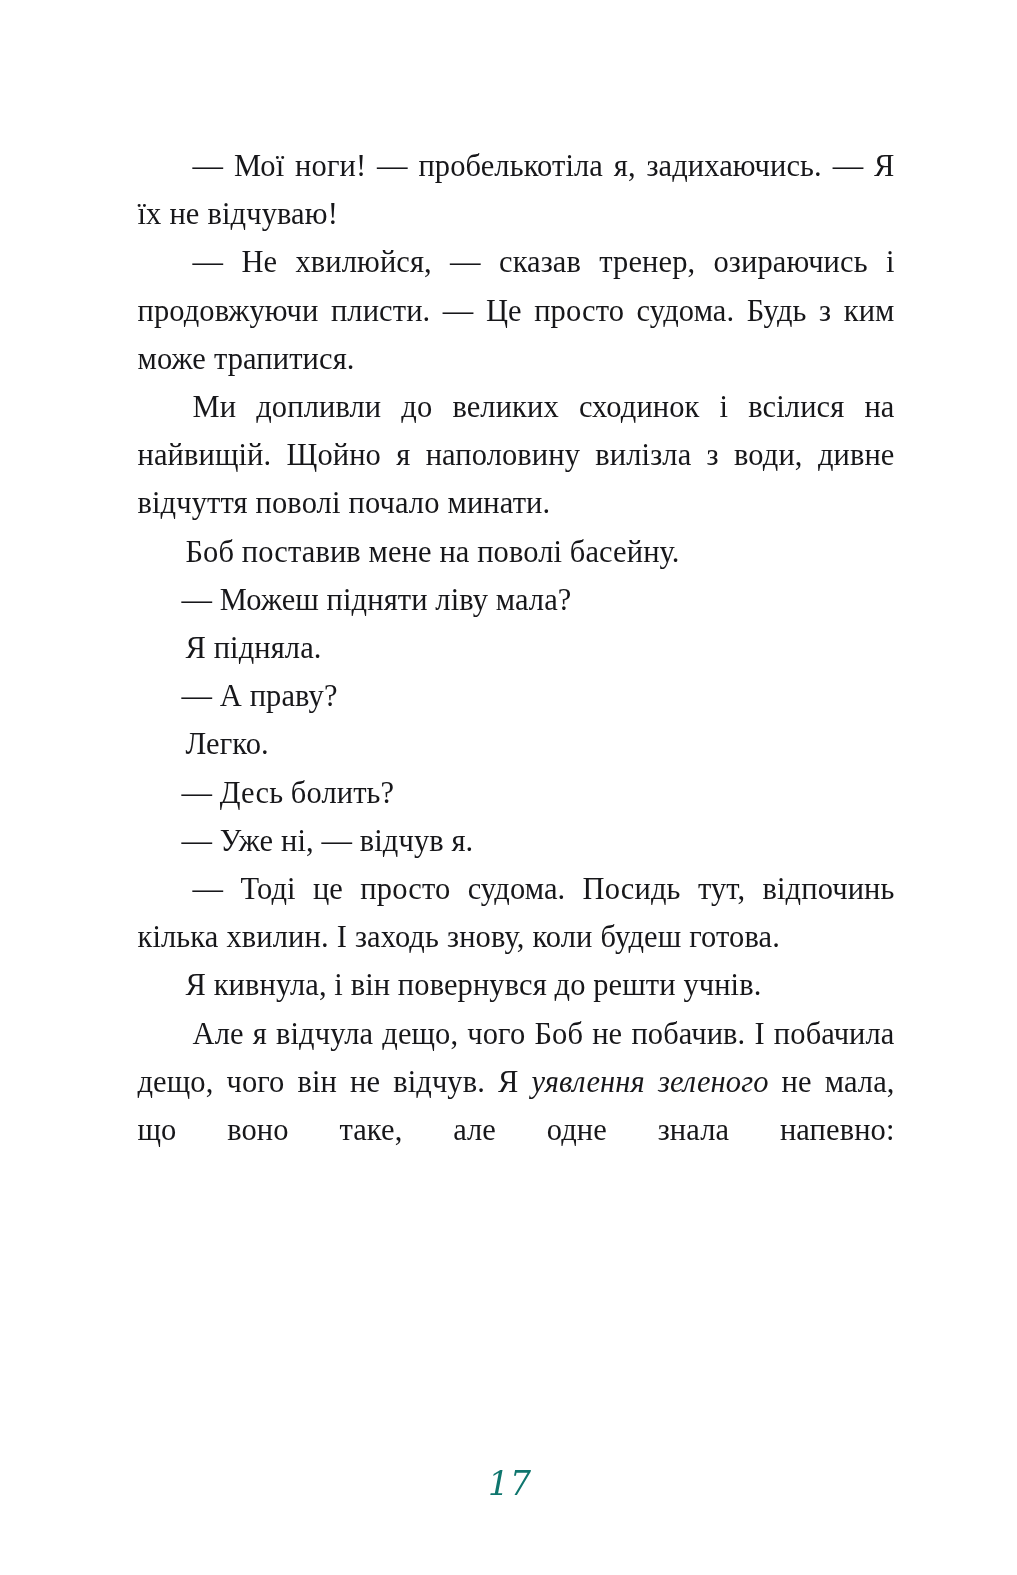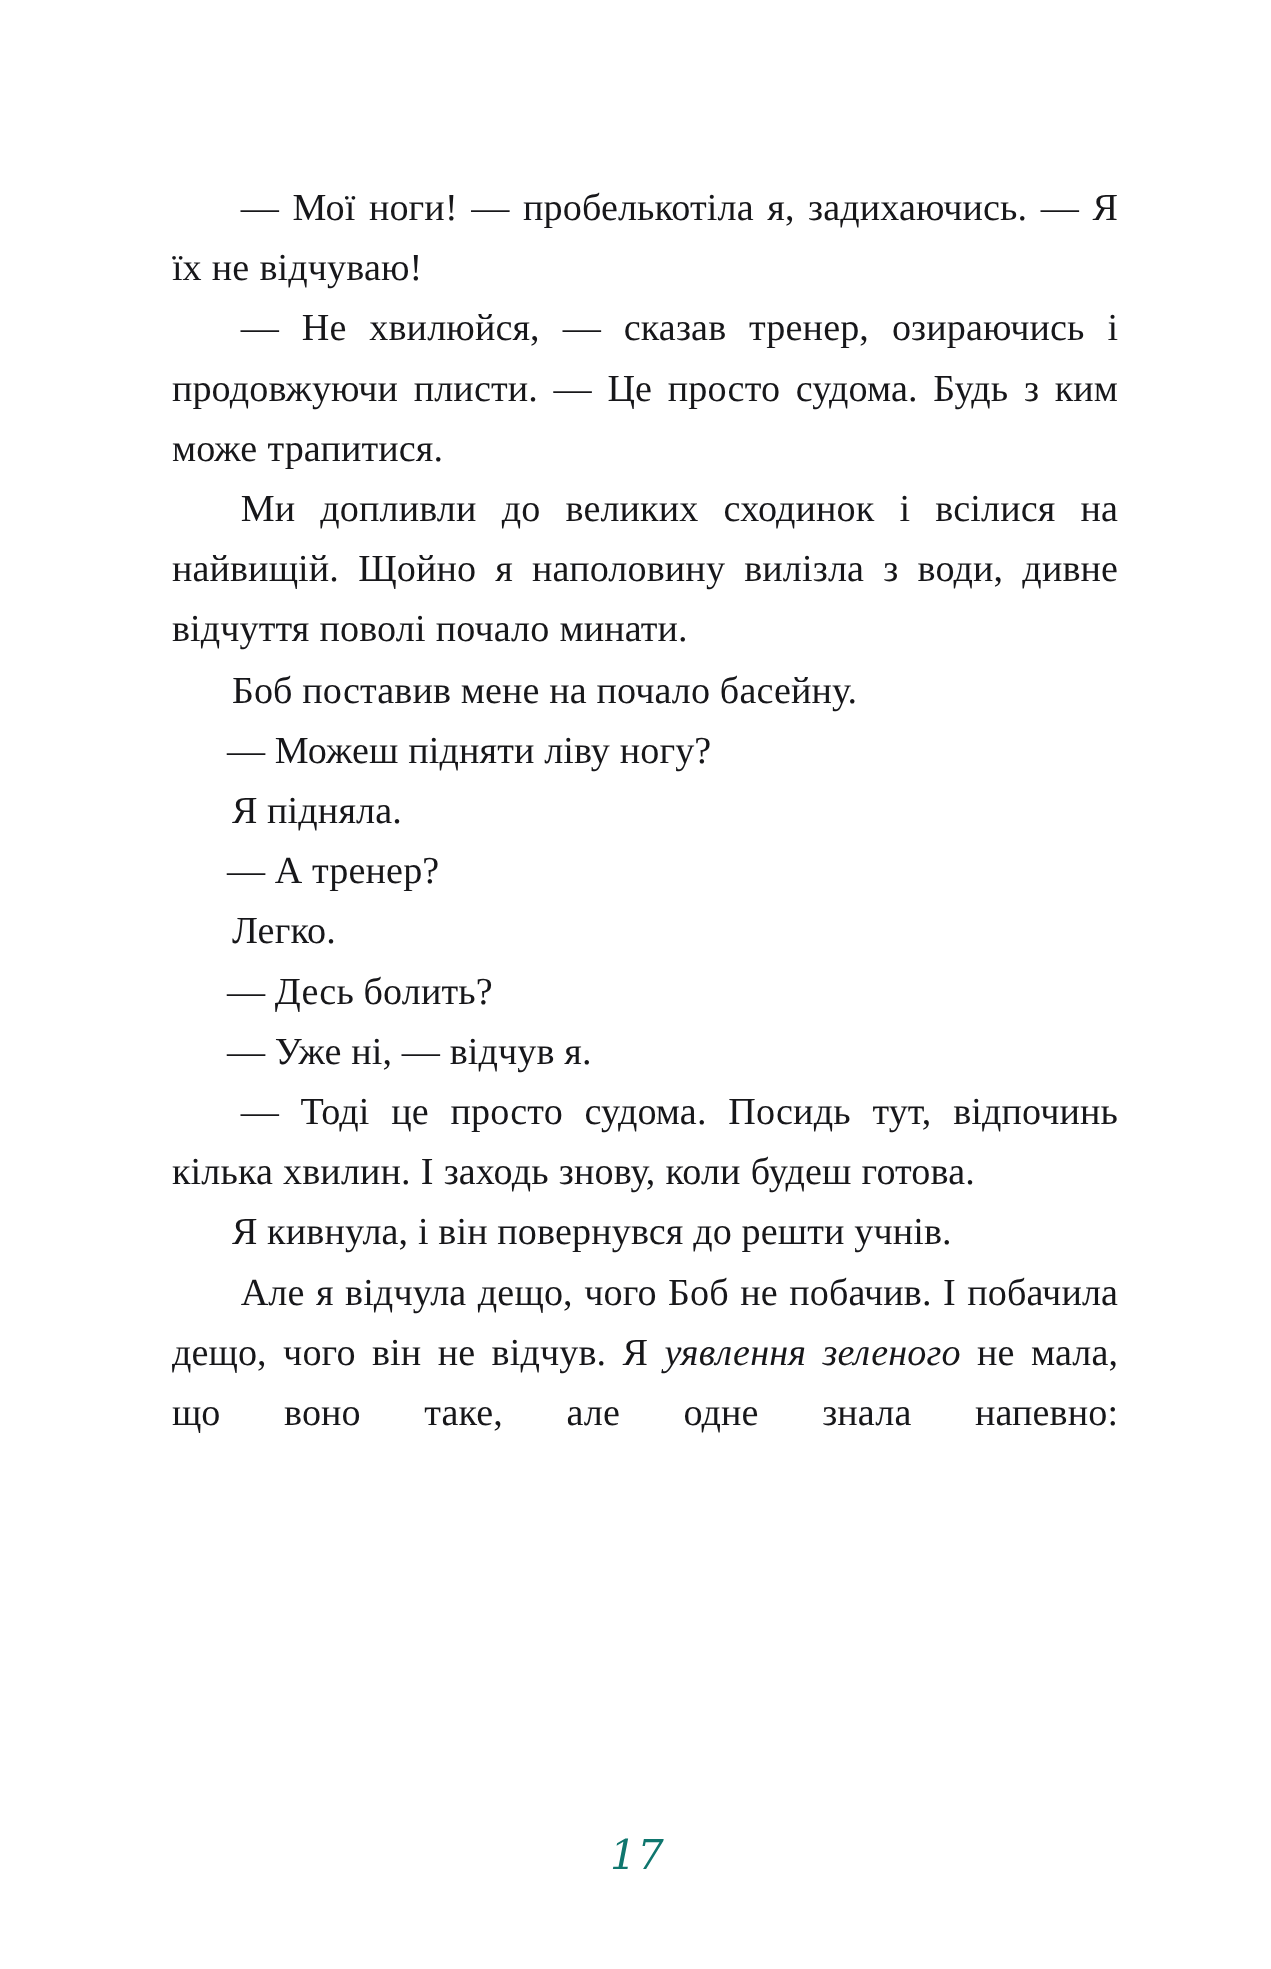--- a/index.html
+++ b/index.html
@@ -85,27 +85,27 @@
   <div class="text-block">
 
     <p class="para">— Мої ноги! — пробелькотіла я, задихаючись. — Я їх не відчуваю!</p>
 
 
     <p class="para">— Не хвилюйся, — сказав тренер, озираючись і продовжуючи плисти. — Це просто судома. Будь з ким може трапитися.</p>
 
     <p class="para">Ми допливли до великих сходинок і всілися на найвищій. Щойно я наполовину вилізла з води, дивне відчуття поволі почало минати.</p>
 
 
-    <p class="line indent-sm">Боб поставив мене на почало басейну.</p>
+    <p class="line indent-sm">Боб поставив мене на поволі басейну.</p>
 
-    <p class="line">— Можеш підняти ліву ногу?</p>
+    <p class="line">— Можеш підняти ліву мала?</p>
 
     <p class="line indent-sm">Я підняла.</p>
 
-    <p class="line">— А тренер?</p>
+    <p class="line">— А праву?</p>
 
     <p class="line indent-sm">Легко.</p>
 
     <p class="line">— Десь болить?</p>
 
     <p class="line">— Уже ні, — відчув я.</p>
 
     <p class="para">— Тоді це просто судома. Посидь тут, відпочинь кілька хвилин. І заходь знову, коли будеш готова.</p>
 
     <p class="line indent-sm">Я кивнула, і він повернувся до решти учнів.</p>

